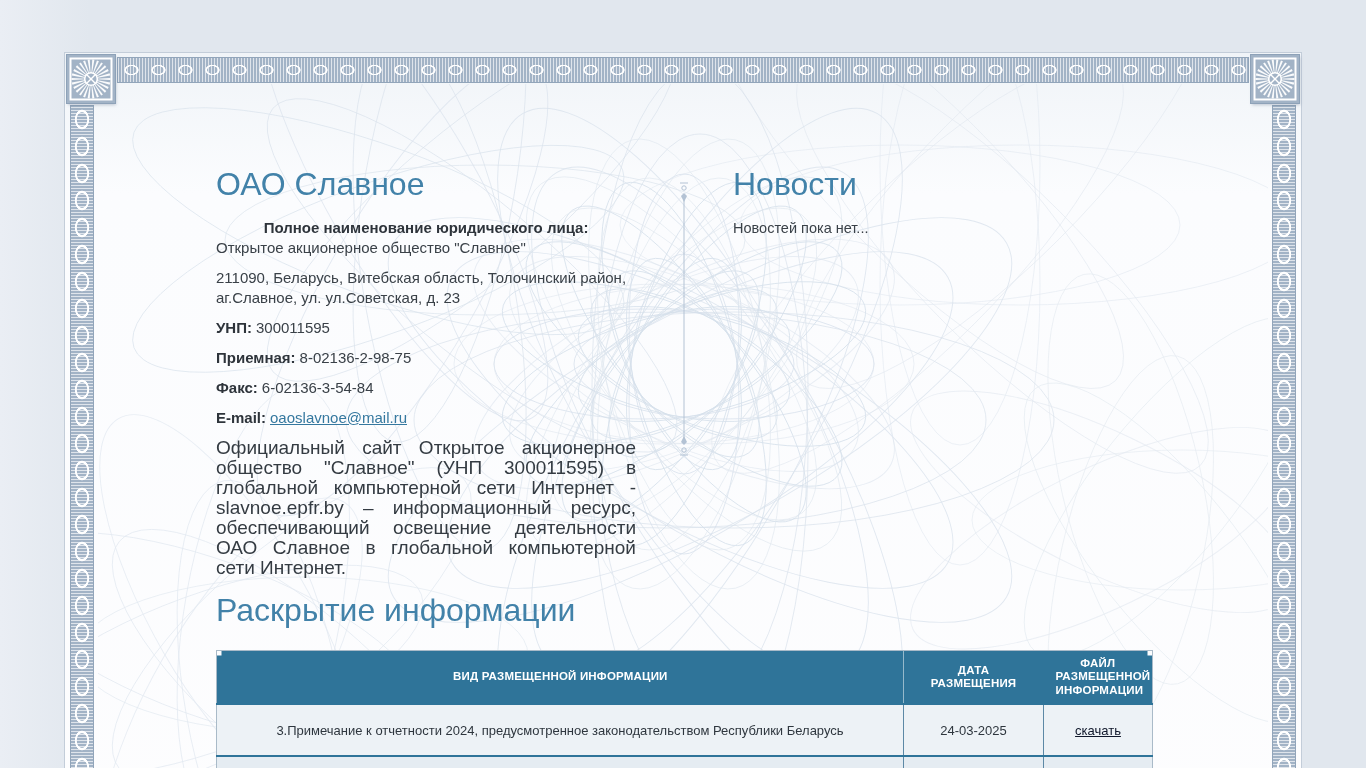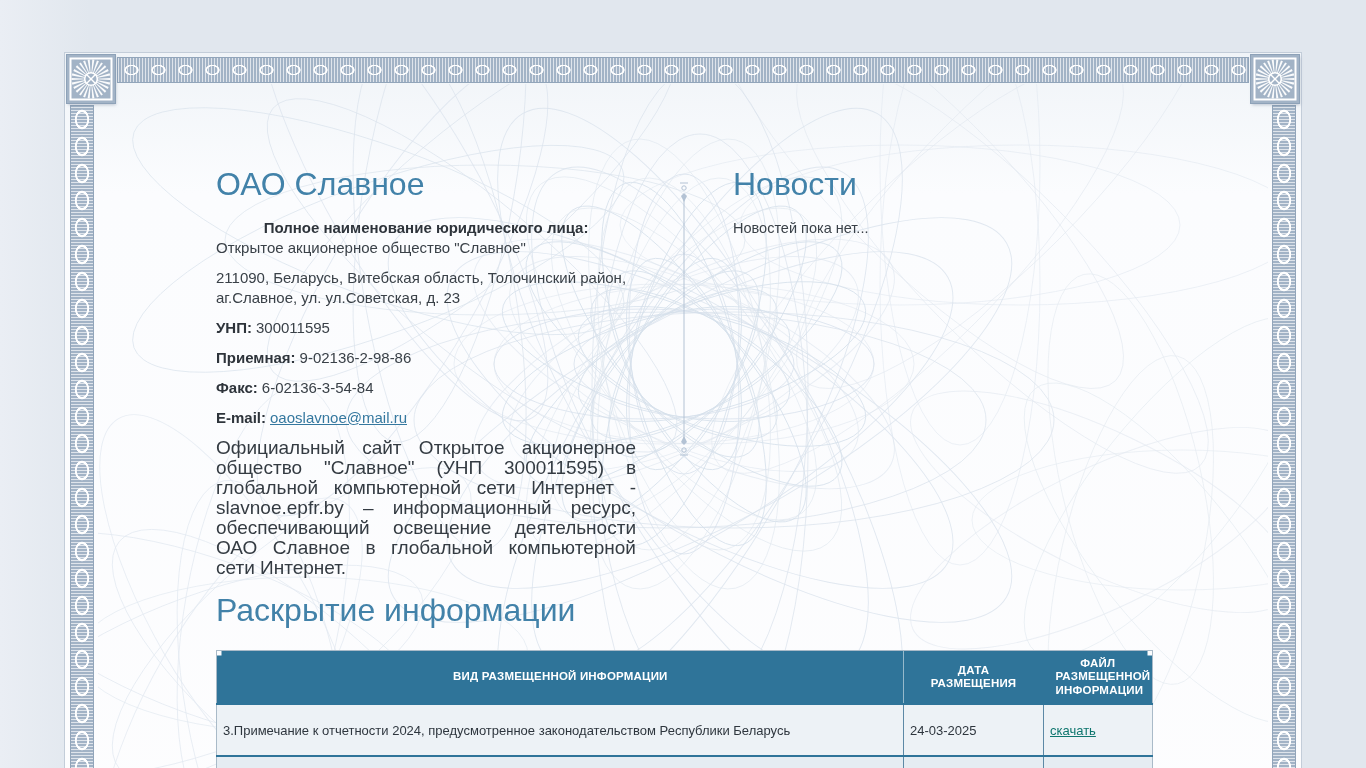--- a/index.html
+++ b/index.html
@@ -48,26 +48,26 @@
 
   
   table{width:936px;border-collapse:collapse;table-layout:fixed;
         border:1px solid #a9bac8;}
   col.c1{width:687px;} col.c2{width:140px;} col.c3{width:109px;}
   thead th{background:#2f7499;color:#fff;font-size:11.5px;font-weight:bold;
            height:52px;text-align:center;vertical-align:middle;padding:0 12px;
            line-height:13.5px;letter-spacing:.2px;}
   thead th:first-child{clip-path:polygon(0 5px,5px 5px,5px 0,100% 0,100% 100%,0 100%);}
   thead th:last-child{clip-path:polygon(0 0,calc(100% - 5px) 0,calc(100% - 5px) 5px,100% 5px,100% 100%,0 100%);}
-  tbody td{font-size:13px;color:#2e363e;text-align:left;vertical-align:middle;
+  tbody td{font-size:13px;color:#2e363e;text-align:center;vertical-align:middle;
            border-top:2px solid #2f7499;border-left:1px solid #5d89a6;padding:4px 6px;}
   tbody td:first-child{border-left:none;}
   tr.row-a td{background:#edf2f6;height:42px;}
   tr.row-b td{background:#e5ecf2;height:26px;}
-  td a,.file-link{font-size:13px;color:#0f766e;}
+  td a,.file-link{font-size:13px;color:#0f172a;}
 </style>
 </head>
 <body>
 
 <div class="page">
 
   <div class="frame">
     <div class="band band-top"></div>
     <div class="band band-left"></div>
     <div class="band band-right"></div>
@@ -242,21 +242,21 @@
         <span class="label">Полное наименование юридического лица:</span>
         <span class="value">Открытое акционерное общество "Славное"</span>
       </div>
       <div class="field block">
         <span class="value">211090, Беларусь, Витебская область, Толочинский район, аг.Славное, ул. ул.Советская, д. 23</span>
       </div>
       <div class="field inline">
         <span class="label">УНП:</span><span class="value">300011595</span>
       </div>
       <div class="field inline">
-        <span class="label">Приемная:</span><span class="value">9-02136-2-98-86</span>
+        <span class="label">Приемная:</span><span class="value">8-02136-2-98-75</span>
       </div>
       <div class="field inline">
         <span class="label">Факс:</span><span class="value">6-02136-3-54-84</span>
       </div>
       <div class="field inline">
         <span class="label">E-mail:</span><a href="#">oaoslavnoe@mail.ru</a>
       </div>
       <p class="desc">Официальный сайт Открытое акционерное общество "Славное" (УНП 300011595) в глобальной компьютерной сети Интернет - slavnoe.epfr.by – информационный ресурс, обеспечивающий освещение деятельности ОАО Славное в глобальной компьютерной сети Интернет.</p>
     </section>
 

